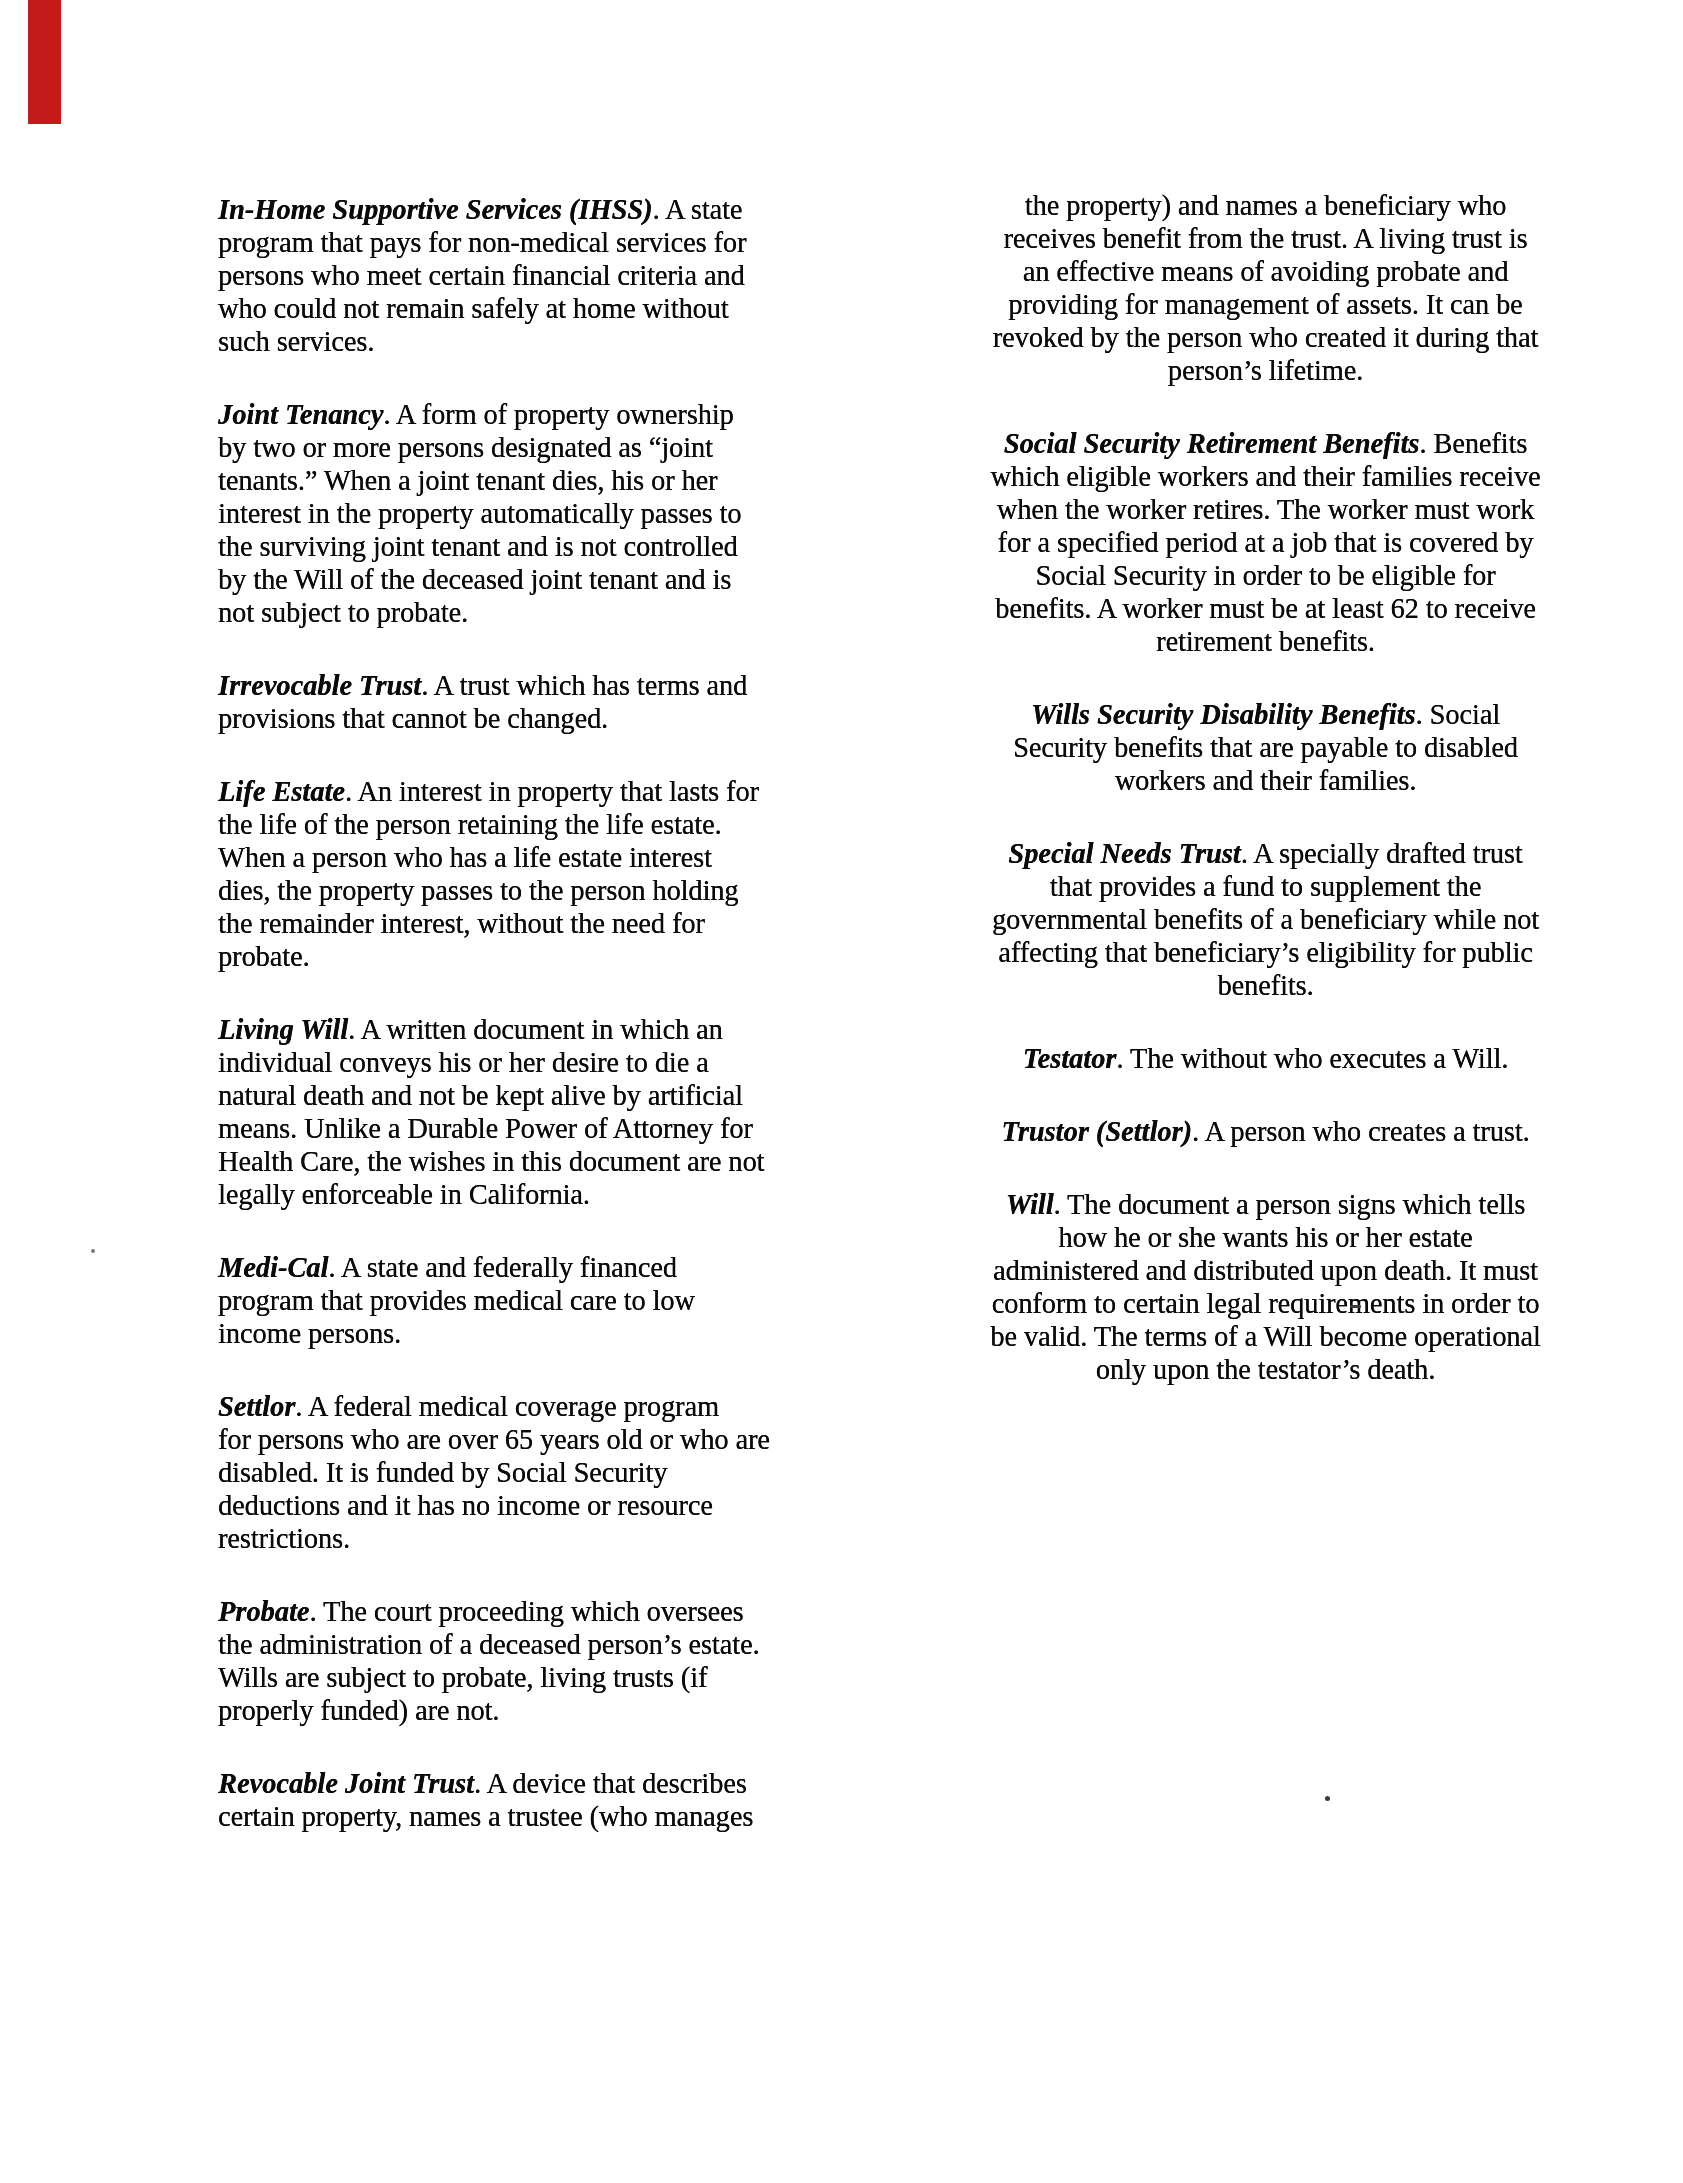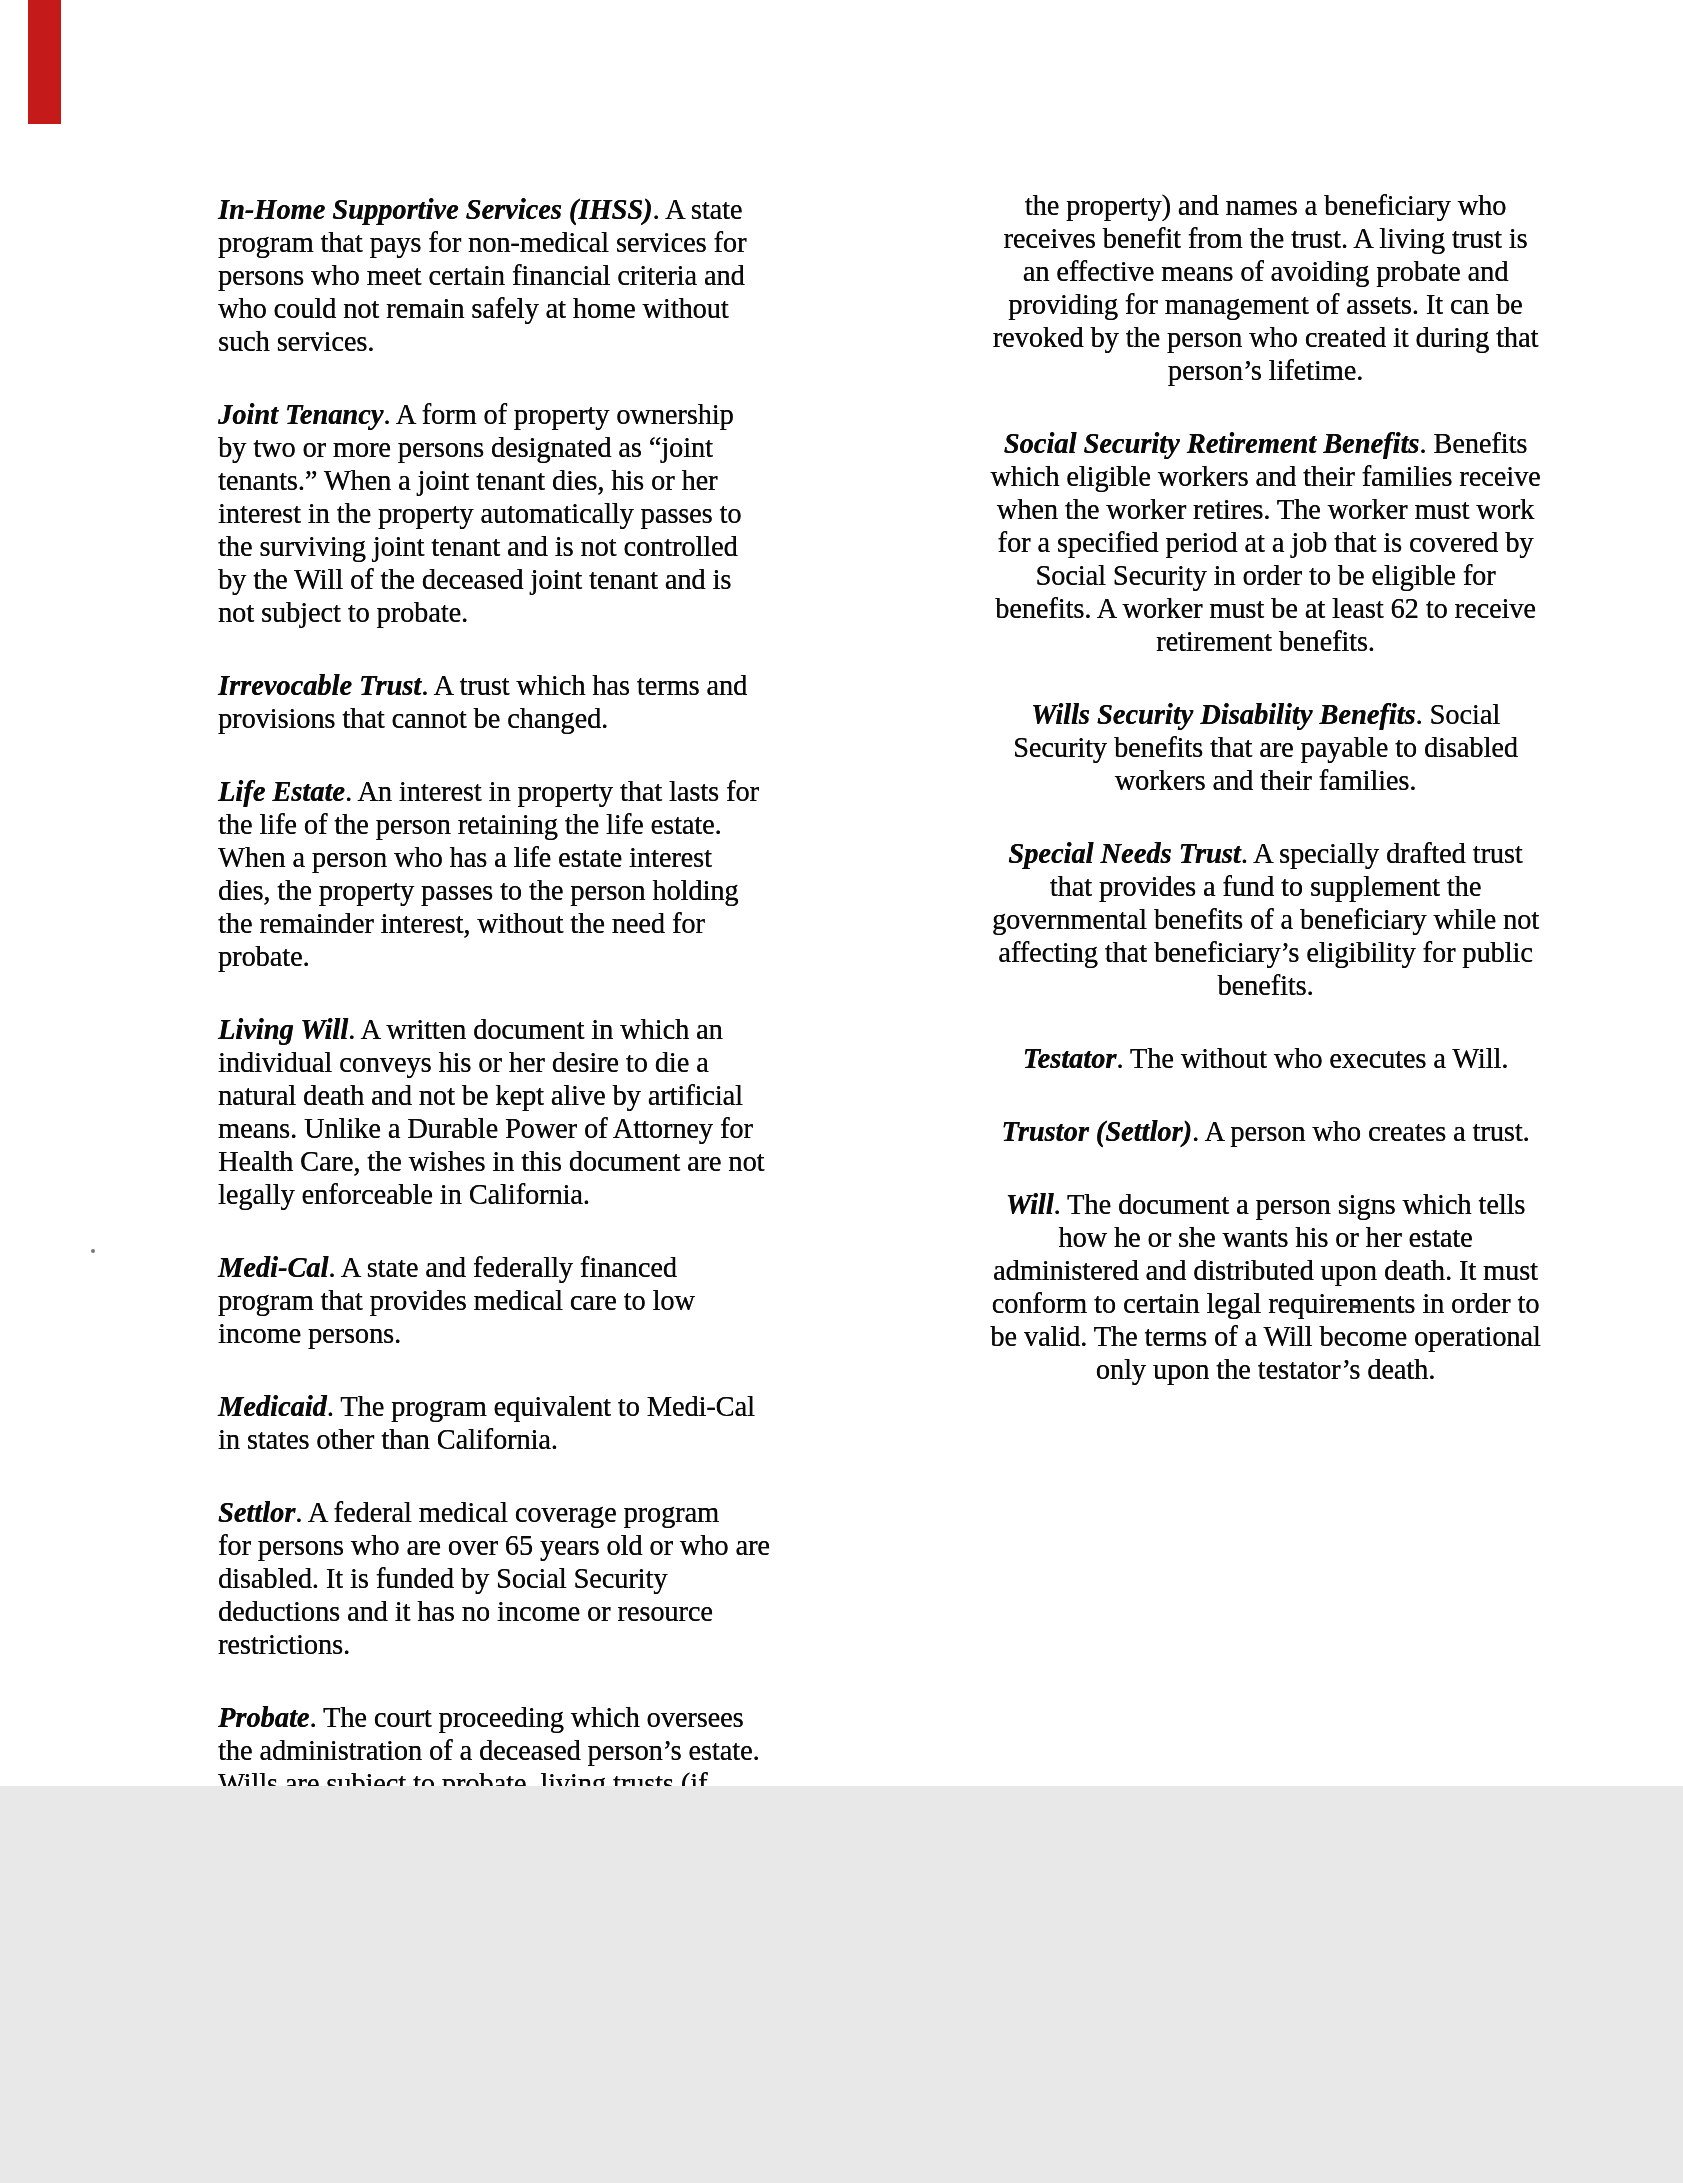--- a/index.html
+++ b/index.html
@@ -1,18 +1,18 @@
 <!DOCTYPE html>
 <html style="font-size:10.6px"><head>
 <meta charset="utf-8">
 <style>
   html,body{margin:0;padding:0;background:#e8e8e8;}
   .page{
     position:relative;
-    width:1683px;height:1786px;
+    width:1683px;height:2183px;
     background:#ffffff;
     overflow:hidden;
     font-family:"Liberation Serif","DejaVu Serif",serif;
     color:#0a0a0a;
   }
   .red-mark{
     position:absolute;
     left:28px;top:0;width:33px;height:124px;
     background:#c51a1a;
   }
@@ -63,22 +63,20 @@
 probate.</span></p>
     <p class="entry"><b class="term">Living Will</b><span class="def">. A written document in which an
 individual conveys his or her desire to die a
 natural death and not be kept alive by artificial
 means. Unlike a Durable Power of Attorney for
 Health Care, the wishes in this document are not
 legally enforceable in California.</span></p>
     <p class="entry"><b class="term">Medi-Cal</b><span class="def">. A state and federally financed
 program that provides medical care to low
 income persons.</span></p>
-    <p class="entry"><b class="term">Medicaid</b><span class="def">. The program equivalent to Medi-Cal
-in states other than California.</span></p>
     <p class="entry"><b class="term">Settlor</b><span class="def">. A federal medical coverage program
 for persons who are over 65 years old or who are
 disabled. It is funded by Social Security
 deductions and it has no income or resource
 restrictions.</span></p>
     <p class="entry"><b class="term">Probate</b><span class="def">. The court proceeding which oversees
 the administration of a deceased person’s estate.
 Wills are subject to probate, living trusts (if
 properly funded) are not.</span></p>
     <p class="entry"><b class="term">Revocable Joint Trust</b><span class="def">. A device that describes

